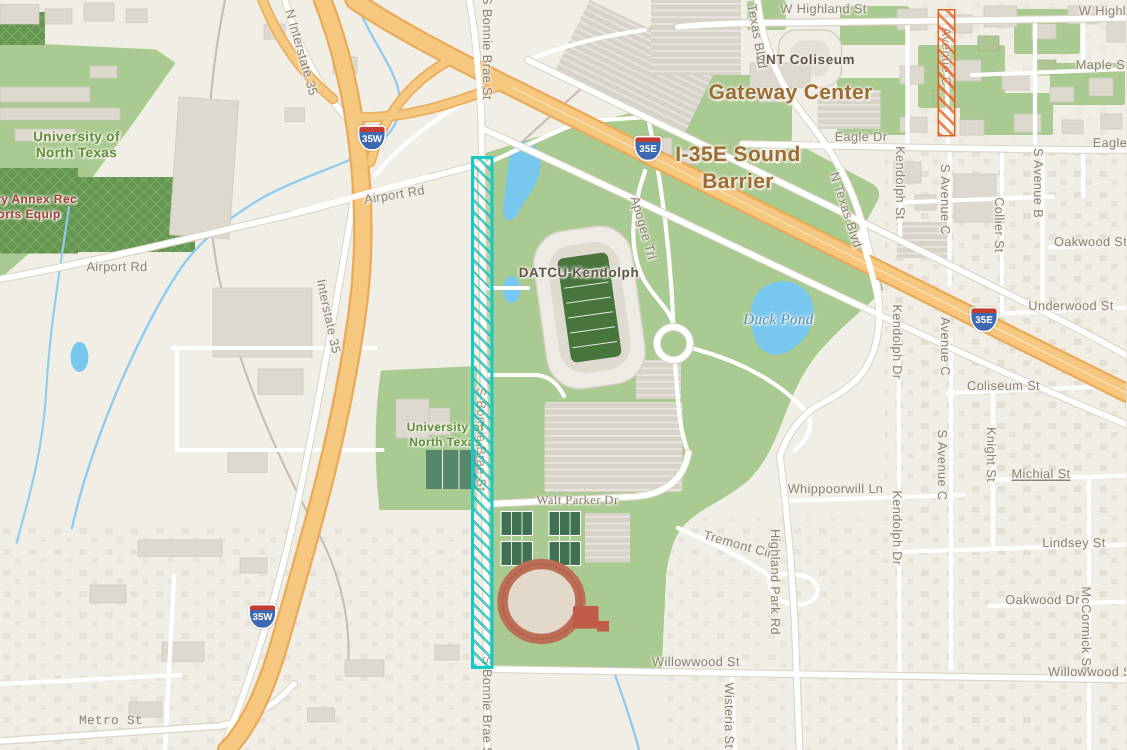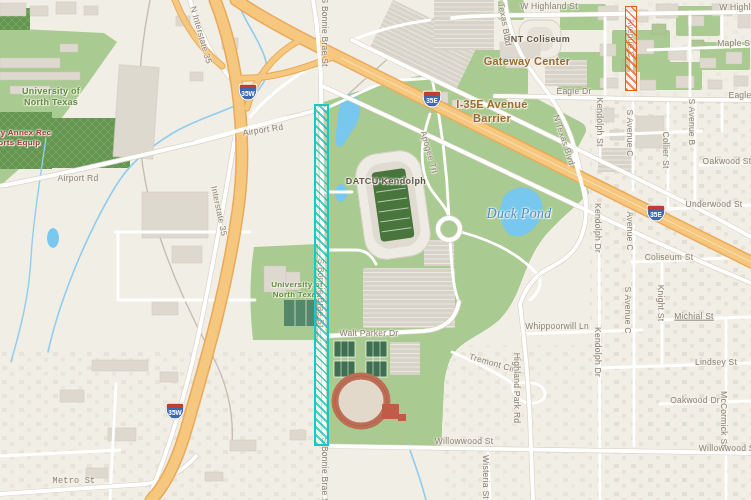--- a/index.html
+++ b/index.html
@@ -6,26 +6,26 @@
   #map{position:relative;width:751px;height:500px;overflow:hidden;background:#f1eee6;
        font-family:"Liberation Sans",sans-serif;}
   #base{position:absolute;left:0;top:0;z-index:1;}
   #labels{position:absolute;inset:0;z-index:2;}
   #overlays{position:absolute;inset:0;z-index:3;pointer-events:none;}
 
   .lbl{position:absolute;transform:translate(-50%,-50%) rotate(var(--r,0deg));
        font-size:8.5px;color:#8b8375;letter-spacing:.25px;white-space:pre;text-align:center;
        line-height:1.25;
        text-shadow:0 0 2px #f4f1ea,0 0 2px #f4f1ea,0 0 3px #f4f1ea,1px 1px 1px #f4f1ea;}
-  .lbl.poi{color:#9c6d33;font-weight:bold;font-size:11px;}
+  .lbl.poi{color:#9c6d33;font-weight:bold;font-size:14px;}
   .lbl.poi2{color:#5f584a;font-weight:bold;font-size:9px;letter-spacing:.4px;}
   .lbl.campus{color:#61903d;font-weight:bold;font-size:9px;margin-left:20px;}
   .lbl.campus2{color:#61903d;font-weight:bold;font-size:8px;}
   .lbl.warn{color:#9e423a;font-weight:bold;font-size:8px;}
-  .lbl.water{color:#4b93c3;font-style:italic;font-family:"Liberation Serif",serif;font-size:14px;}
+  .lbl.water{color:#4b93c3;font-style:italic;font-family:"Liberation Serif",serif;font-size:10px;}
   .lbl.under{color:#997257;}
 
   .shield{position:absolute;width:17px;height:15px;transform:translate(-50%,-50%);
           background:linear-gradient(180deg,#c43c31 0,#c43c31 3.5px,#3c69b0 3.5px);
           border:1px solid #fff;border-radius:3px 3px 46% 46% / 3px 3px 70% 70%;
           box-shadow:0 0 1px rgba(60,50,40,.45);
           display:flex;align-items:center;justify-content:center;}
   .shield span{color:#fff;font-size:6.5px;font-weight:bold;margin-top:2px;}
 
   .overlay-hatch{position:absolute;border:2px solid;box-sizing:border-box;}
@@ -314,21 +314,21 @@
   </svg>
 
   <div id="labels">
       <div class="lbl street" style="left: 549px; top: 6px;">W Highland St</div>
       <div class="lbl street" style="left: 748px; top: 7px;">W Highland St</div>
       <div class="lbl street" style="left: 735px; top: 43px;">Maple St</div>
       <div class="lbl poi2" style="left: 537px; top: 28px; margin-top: 12px;">UNT Coliseum</div>
       <div class="lbl poi" style="left: 527px; top: 62px;">Gateway Center</div>
       <div class="lbl street" style="left: 574px; top: 91px;">Eagle Dr</div>
       <div class="lbl street" style="left: 746px; top: 95px;">Eagle Dr</div>
-      <div class="lbl poi" style="left: 492px; top: 112px;">I-35E Avenue
+      <div class="lbl poi" style="left: 492px; top: 112px;">I-35E Sound
 Barrier</div>
       <div class="lbl street" style="left: 504px; top: 20px; --r: 80deg;">N Texas Blvd</div>
       <div class="lbl street" style="left: 564px; top: 140px; --r: 72deg;">N Texas Blvd</div>
       <div class="lbl street" style="left: 600px; top: 122px; --r: 90deg;">Kendolph St</div>
       <div class="lbl street" style="left: 630px; top: 133px; --r: 90deg;">S Avenue C</div>
       <div class="lbl street" style="left: 666px; top: 150px; --r: 90deg;">Collier St</div>
       <div class="lbl street" style="left: 692px; top: 122px; --r: 90deg;">S Avenue B</div>
       <div class="lbl street" style="left: 727px; top: 161px;">Oakwood St</div>
       <div class="lbl street" style="left: 714px; top: 204px;">Underwood St</div>
       <div class="lbl street" style="left: 630px; top: 231px; --r: 90deg;">Avenue C</div>
@@ -340,21 +340,21 @@
       <div class="lbl street" style="left: 557px; top: 326px;">Whippoorwill Ln</div>
       <div class="lbl street" style="left: 598px; top: 352px; --r: 90deg;">Kendolph Dr</div>
       <div class="lbl street" style="left: 710px; top: 362px; padding-left: 12px;">Lindsey St</div>
       <div class="lbl street" style="left: 492px; top: 363px; --r: 16deg;">Tremont Cir</div>
       <div class="lbl street" style="left: 517px; top: 388px; --r: 90deg;">Highland Park Rd</div>
       <div class="lbl street" style="left: 695px; top: 400px;">Oakwood Dr</div>
       <div class="lbl street" style="left: 724px; top: 419px; --r: 90deg;">McCormick St</div>
       <div class="lbl street" style="left: 464px; top: 441px;">Willowwood St</div>
       <div class="lbl street" style="left: 728px; top: 448px;">Willowwood St</div>
       <div class="lbl street" style="left: 486px; top: 477px; --r: 90deg;">Wisteria St</div>
-      <div class="lbl street" style="left: 369px; top: 333px;">Walt Parker Dr</div>
+      <div class="lbl street" style="left: 385px; top: 333px; font-family: Liberation Serif, serif;">Walt Parker Dr</div>
       <div class="lbl street" style="left: 74px; top: 481px; font-family: Liberation Mono, monospace;">Metro St</div>
       <div class="lbl street" style="left: 78px; top: 178px;">Airport Rd</div>
       <div class="lbl street" style="left: 263px; top: 130px; --r: -9deg;">Airport Rd</div>
       <div class="lbl street" style="left: 219px; top: 211px; --r: 78deg;">Interstate 35</div>
       <div class="lbl street" style="left: 201px; top: 35px; --r: 74deg;">N Interstate 35</div>
       <div class="lbl street" style="left: 325px; top: 32px; --r: 90deg;">S Bonnie Brae St</div>
       <div class="lbl under" style="left: 321px; top: 293px; --r: 90deg;">S Bonnie Brae St</div>
       <div class="lbl street" style="left: 325px; top: 472px; --r: 90deg;">S Bonnie Brae St</div>
       <div class="lbl under" style="left: 631px; top: 38px; --r: 90deg;">Avenue C</div>
       <div class="lbl street" style="left: 429px; top: 152px; --r: 74deg;">Apogee Trl</div>

